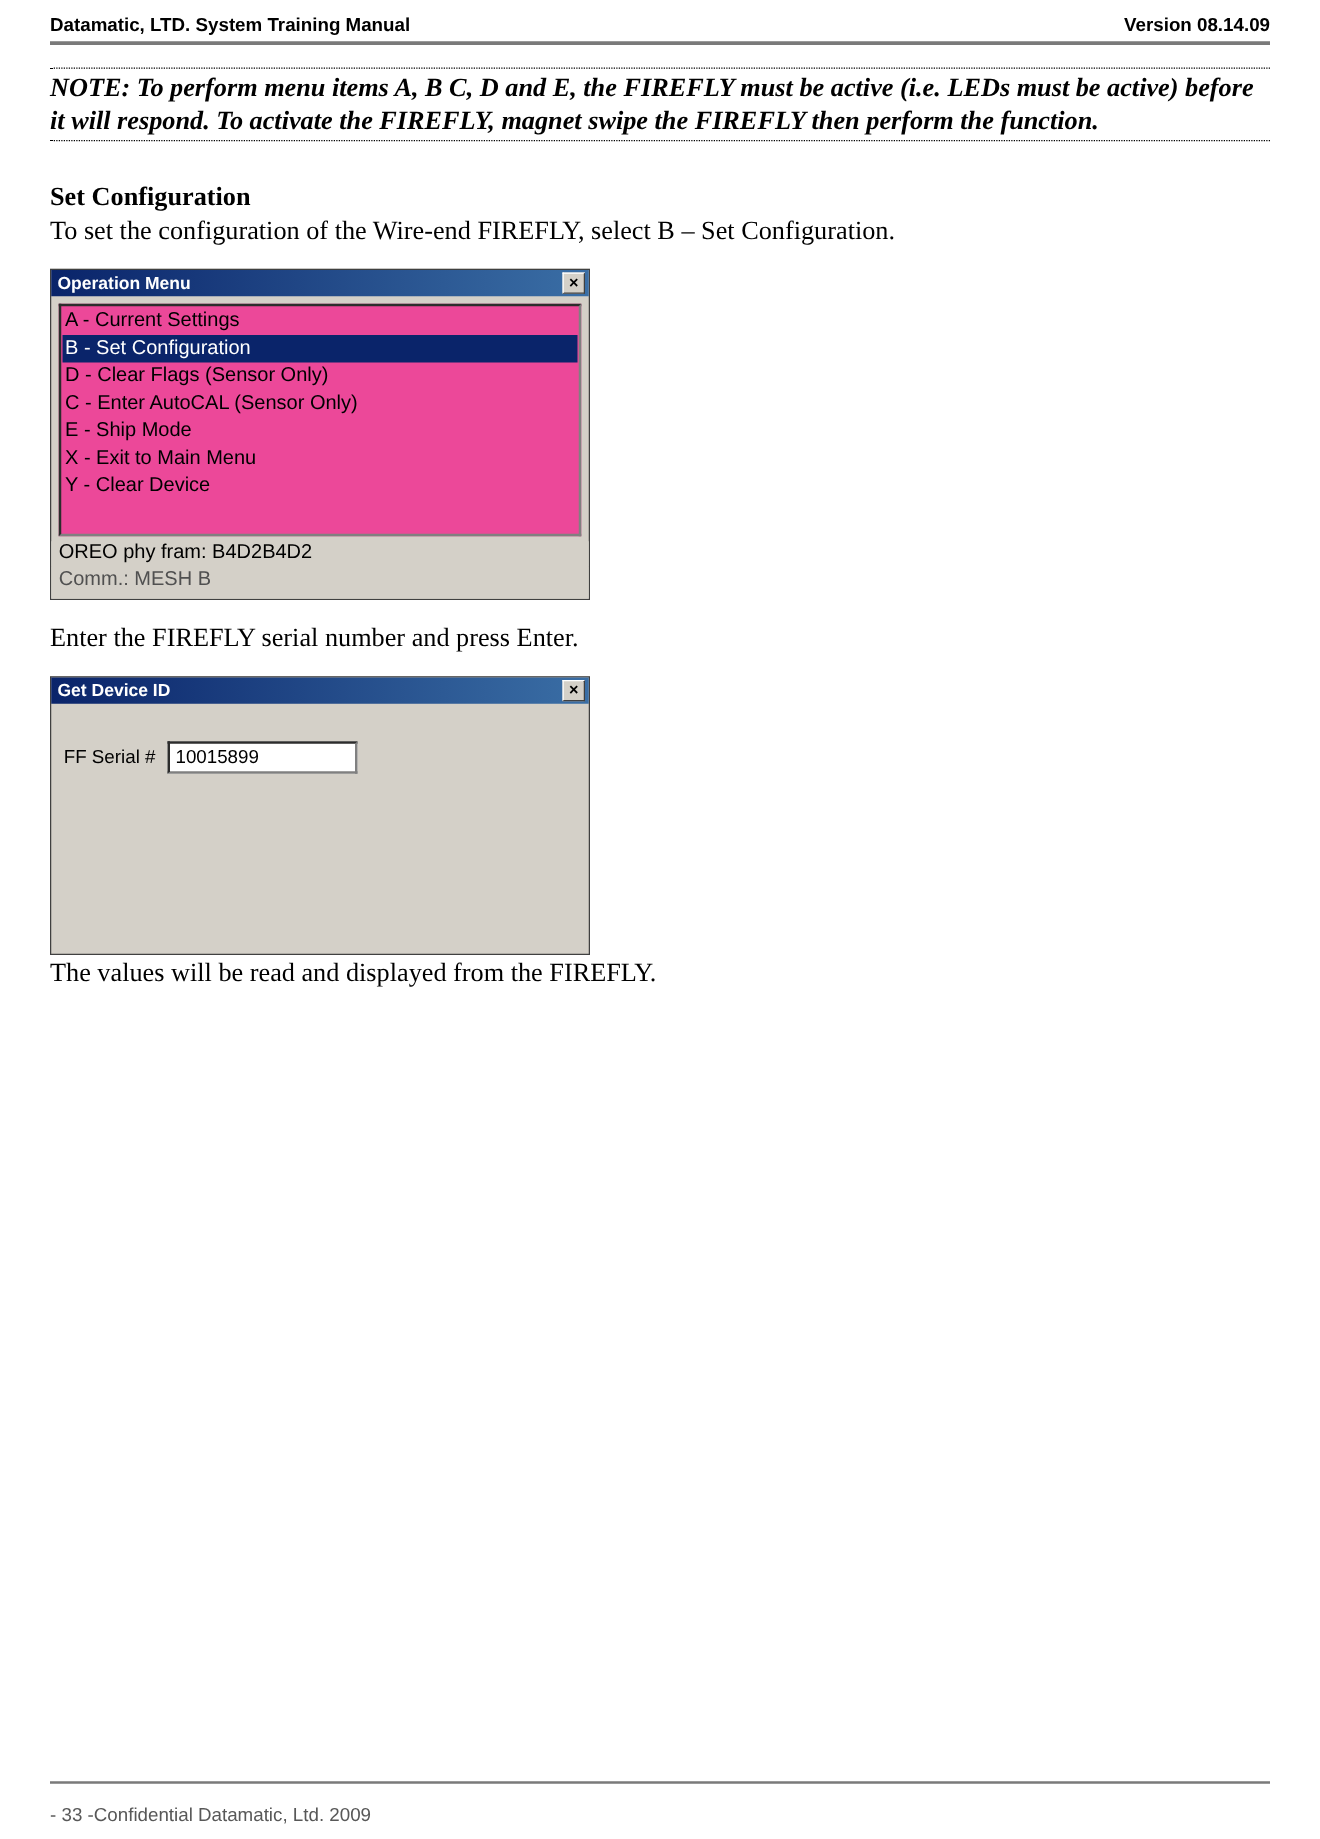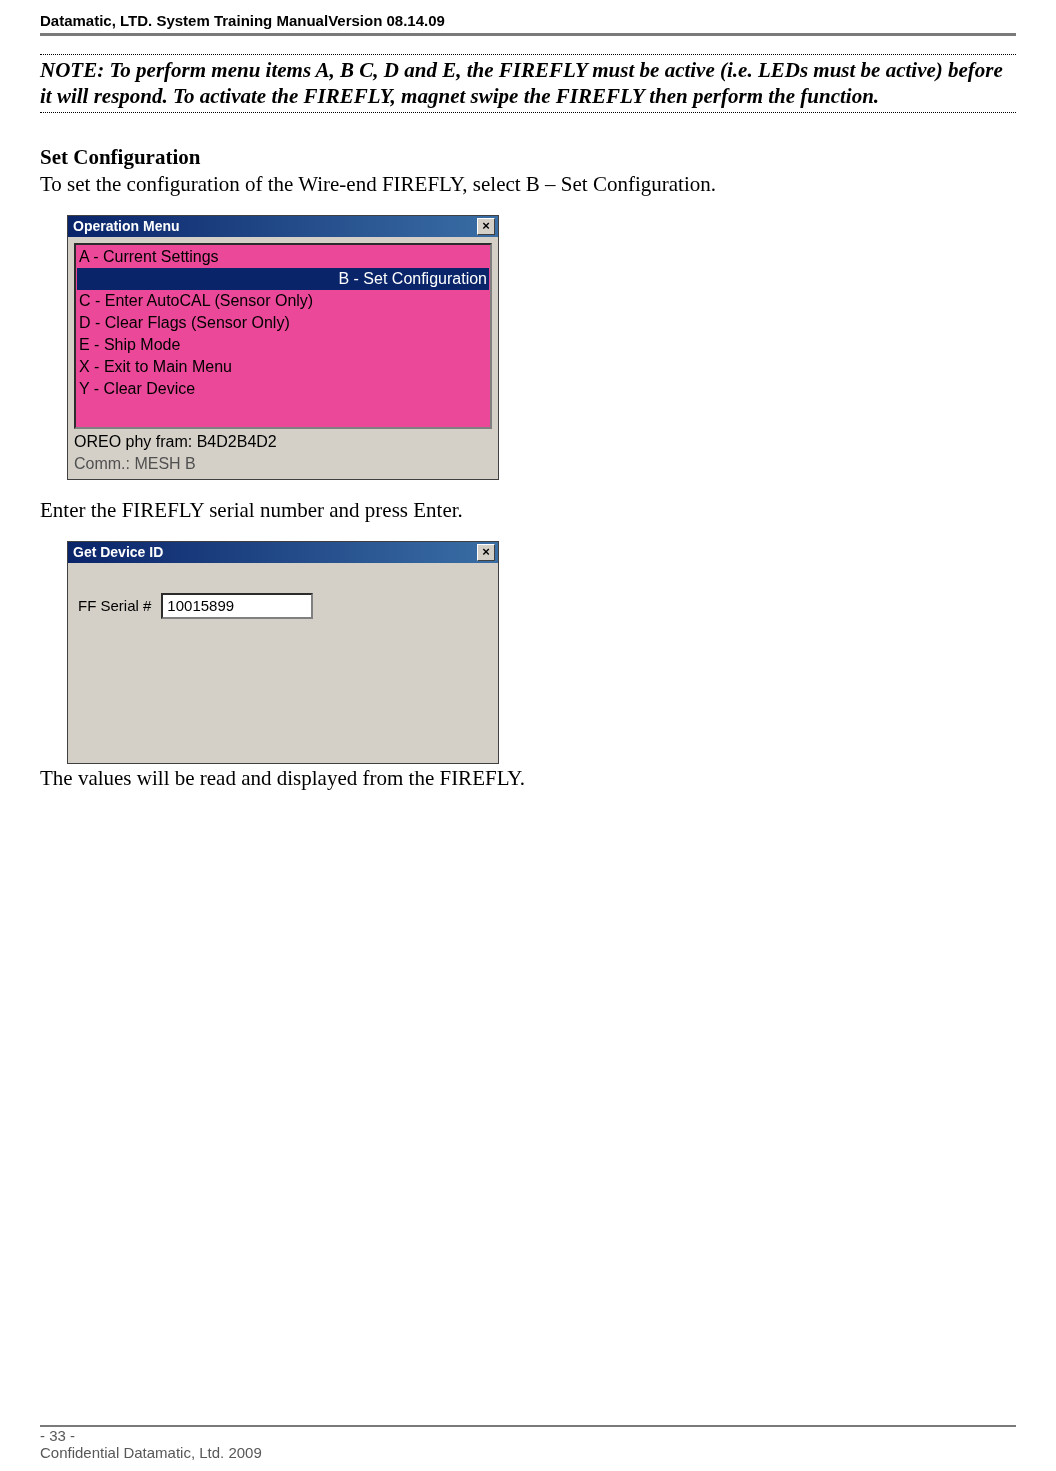--- a/index.html
+++ b/index.html
@@ -11,20 +11,21 @@
     width: 1056px;
   }
   .page {
     padding: 12px 40px 0 40px;
     box-sizing: border-box;
     height: 1471px;
     position: relative;
   }
   .header-row {
     display: flex;
+    justify-content: space-between;
     font-family: Arial, Helvetica, sans-serif;
     font-size: 15px;
     font-weight: bold;
     padding-bottom: 4px;
   }
   .header-rule {
     border: none;
     border-top: 3px solid #7a7a7a;
     margin: 0 0 18px 0;
   }
@@ -50,21 +51,20 @@
     font-size: 21px;
     margin: 2px 0 18px 0;
   }
 
   
   .win {
     border: 1px solid #404040;
     background: #d4d0c8;
     font-family: Tahoma, Arial, sans-serif;
     display: inline-block;
-    margin-left: 27px;
   }
   .win-op {
     width: 430px;
   }
   .titlebar {
     background: linear-gradient(to right, #0a246a, #3a6ea5);
     display: flex;
     align-items: center;
     justify-content: space-between;
     padding: 2px 3px;
@@ -99,21 +99,20 @@
   .list-item {
     font-family: Verdana, Tahoma, sans-serif;
     font-size: 16px;
     padding: 0 2px;
     line-height: 22px;
     white-space: nowrap;
   }
   .list-item.selected {
     background: #0a246a;
     color: #fff;
-    text-align: right;
   }
   .list-pad {
     height: 26px;
   }
   .status-line {
     font-family: Verdana, Tahoma, sans-serif;
     font-size: 16px;
     padding: 0 6px 2px 6px;
     background:#d4d0c8;
   }
@@ -165,21 +164,20 @@
   .footer {
     position: absolute;
     left: 40px;
     right: 40px;
     bottom: 10px;
     display:flex;
     justify-content: flex-start;
     font-family: Arial, Helvetica, sans-serif;
     font-size: 15px;
     color:#585858;
-    flex-direction:column;
   }
 </style>
 </head>
 <body>
 
 <div class="page">
   <div class="header-row">
     <span>Datamatic, LTD. System Training  Manual</span>
     <span>Version 08.14.09</span>
   </div>
@@ -194,22 +192,22 @@
 
   
   <div class="win win-op">
     <div class="titlebar">
       <span class="titlebar-text">Operation Menu</span>
       <span class="close-btn">×</span>
     </div>
     <div class="listbox">
       <div class="list-item">A - Current Settings</div>
       <div class="list-item selected">B - Set Configuration</div>
+      <div class="list-item">D - Clear Flags (Sensor Only)</div>
       <div class="list-item">C - Enter AutoCAL (Sensor Only)</div>
-      <div class="list-item">D - Clear Flags (Sensor Only)</div>
       <div class="list-item">E - Ship Mode</div>
       <div class="list-item">X - Exit to Main Menu</div>
       <div class="list-item">Y - Clear Device</div>
       <div class="list-pad"></div>
     </div>
     <div class="status-line top">OREO phy fram: B4D2B4D2</div>
     <div class="status-line last">Comm.: MESH   B</div>
   </div>
 
   <div class="body-text" style="margin-top:18px;">Enter the FIREFLY serial number and press Enter.</div>

